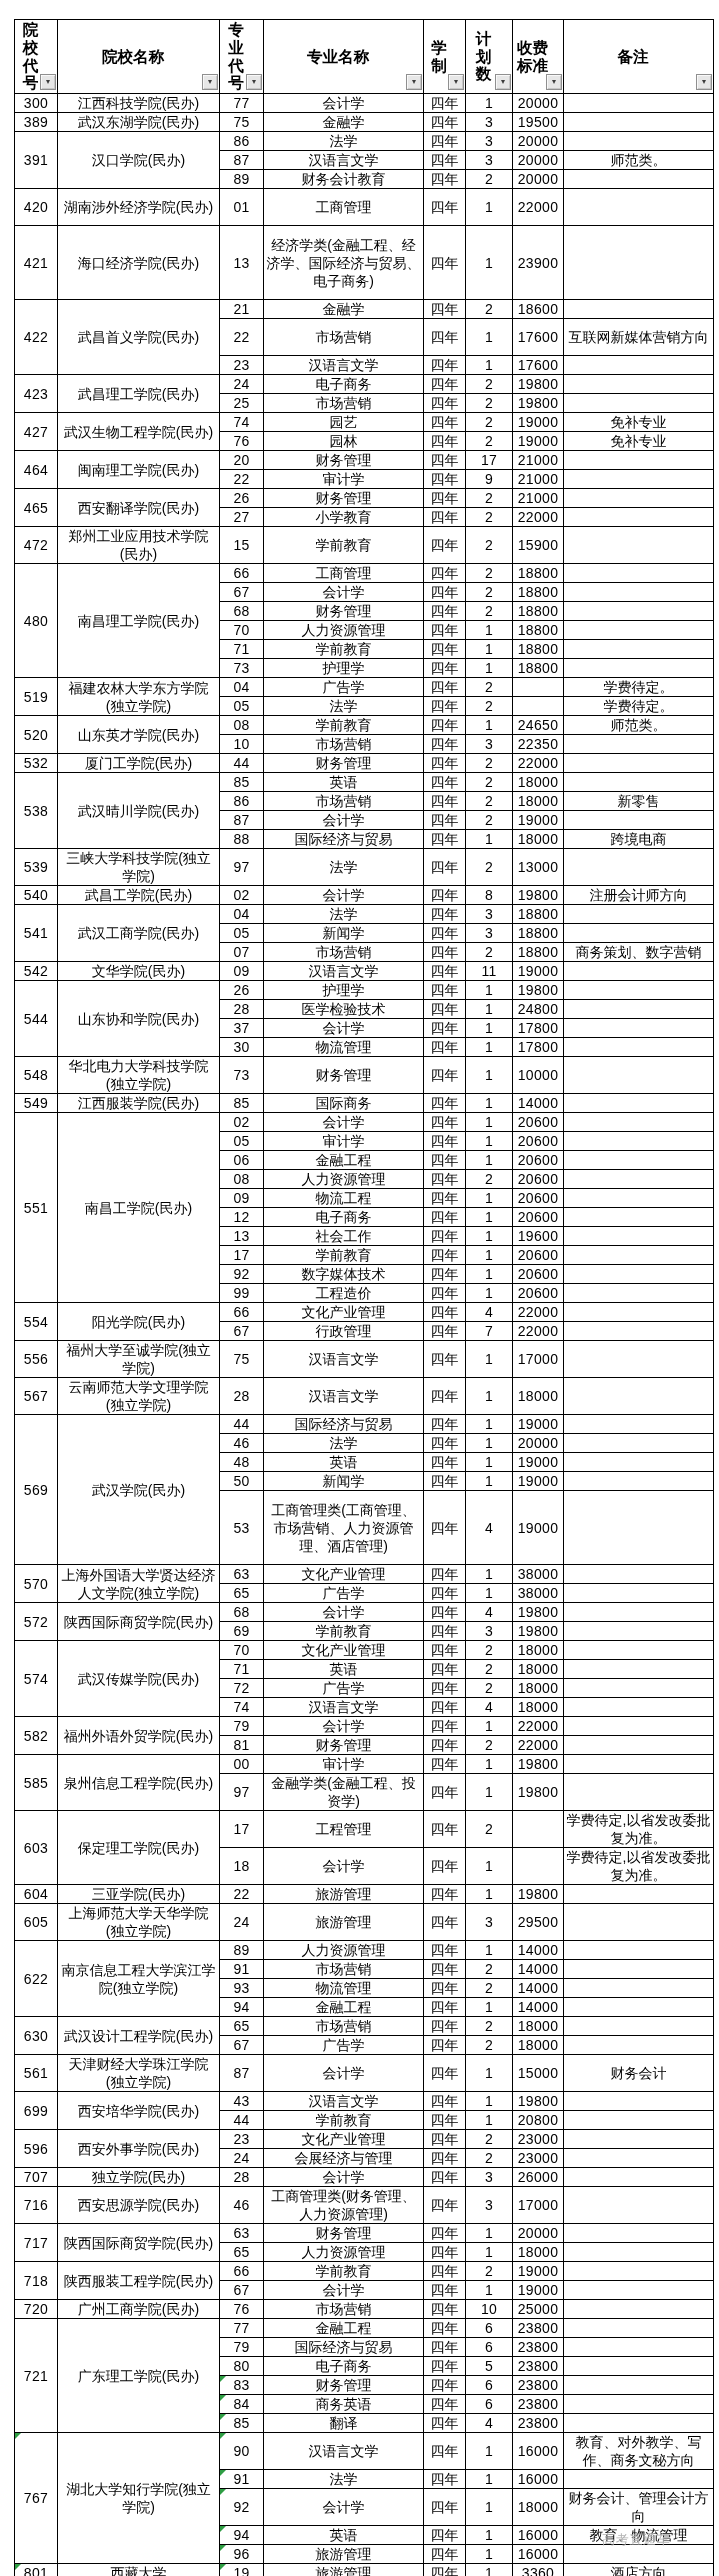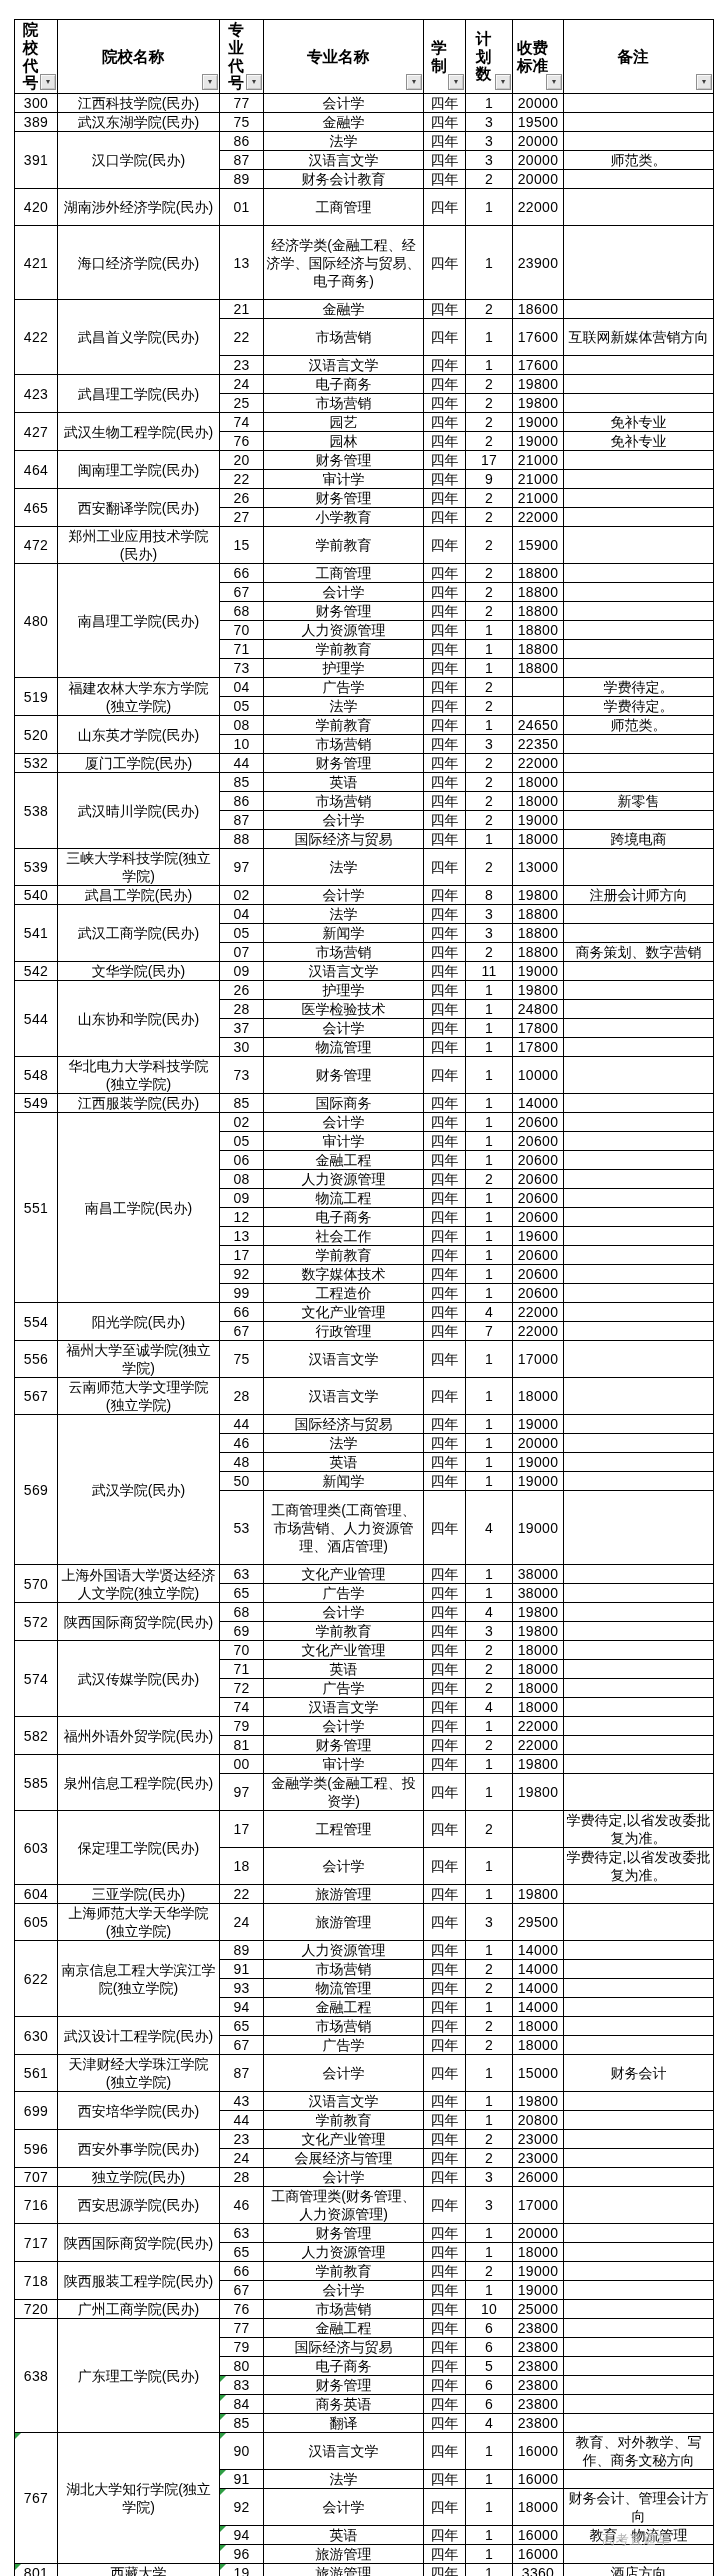--- a/index.html
+++ b/index.html
@@ -965,21 +965,21 @@
           <td class="num" rowspan="1"><span>720</span></td>
           <td rowspan="1"><span>广州工商学院(民办)</span></td>
           <td class="num"><span>76</span></td>
           <td><span>市场营销</span></td>
           <td><span>四年</span></td>
           <td class="num"><span>10</span></td>
           <td class="num"><span>25000</span></td>
           <td class="note"><span></span></td>
         </tr>
         <tr class="h1">
-          <td class="num" rowspan="6"><span>638</span></td>
+          <td class="num" rowspan="6"><span>721</span></td>
           <td rowspan="6"><span>广东理工学院(民办)</span></td>
           <td class="num"><span>77</span></td>
           <td><span>金融工程</span></td>
           <td><span>四年</span></td>
           <td class="num"><span>6</span></td>
           <td class="num"><span>23800</span></td>
           <td class="note"><span></span></td>
         </tr>
         <tr class="h1">
           <td class="num"><span>79</span></td>

